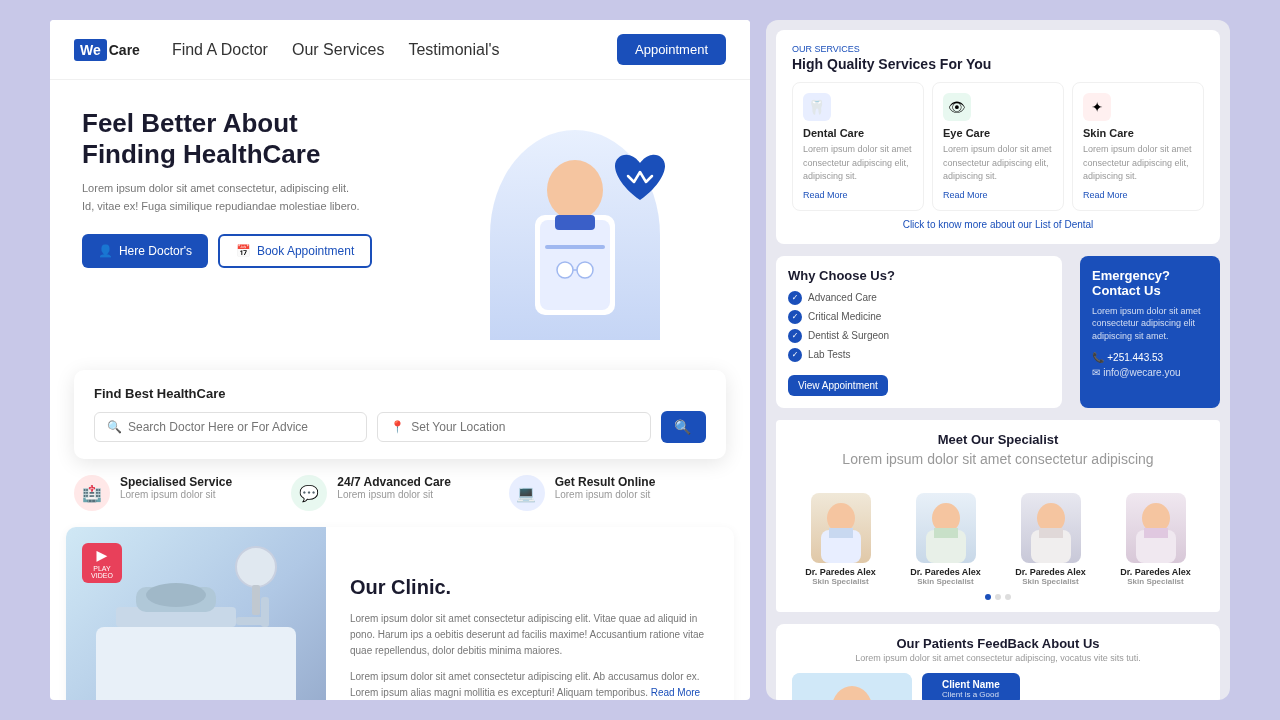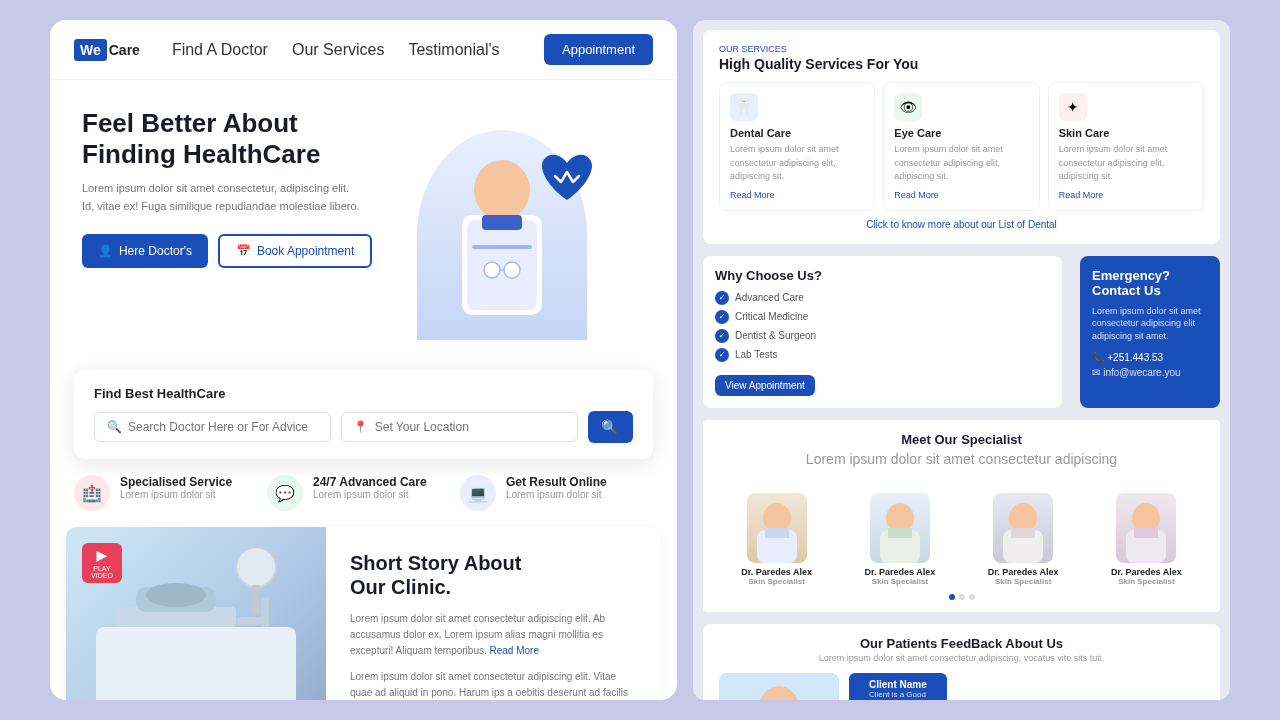--- a/index.html
+++ b/index.html
@@ -16,23 +16,23 @@
 
     .outer-wrapper {
       display: flex;
       gap: 16px;
       width: 1180px;
       height: 680px;
     }
 
     
     .left-panel {
-      width: 627px;
+      width: 700px;
       background: #fff;
-      border-radius: 16px;
+      border-radius: 4px;
       overflow: hidden;
       flex-shrink: 0;
       position: relative;
     }
 
     
     .nav {
       display: flex;
       align-items: center;
       padding: 14px 24px;
@@ -713,28 +713,28 @@
           <div class="play-btn" style="z-index:20;">
             <div>
               <div style="color:#fff;font-size:14px;text-align:center;">▶</div>
               <div class="play-text">PLAY VIDEO</div>
             </div>
           </div>
         </div>
       </div>
       <div class="story-content">
         <h2 class="story-title">
-          <span>Short Story About</span><br>
+          <br>
           <span>Our Clinic.</span>
         </h2>
+        <p class="story-text">Lorem ipsum dolor sit amet consectetur adipiscing elit. Vitae quae ad aliquid in pono. Harum ips a oebitis deserunt ad facilis maxime! Accusantium ratione vitae quae repellendus, dolor debitis minima maiores.</p>
         <p class="story-text">
           <span>Lorem ipsum dolor sit amet consectetur adipiscing elit. Ab accusamus dolor ex. Lorem ipsum alias magni mollitia es excepturi! Aliquam temporibus.</span>
           <span class="story-link">Read More</span>
         </p>
-        <p class="story-text">Lorem ipsum dolor sit amet consectetur adipiscing elit. Vitae quae ad aliquid in pono. Harum ips a oebitis deserunt ad facilis maxime! Accusantium ratione vitae quae repellendus, dolor debitis minima maiores.</p>
 
       </div>
     </div>
 
   </div>
 
   <div class="right-panel">
     <div class="right-inner">
 
       <div class="services-section" style="border-radius:8px;">

